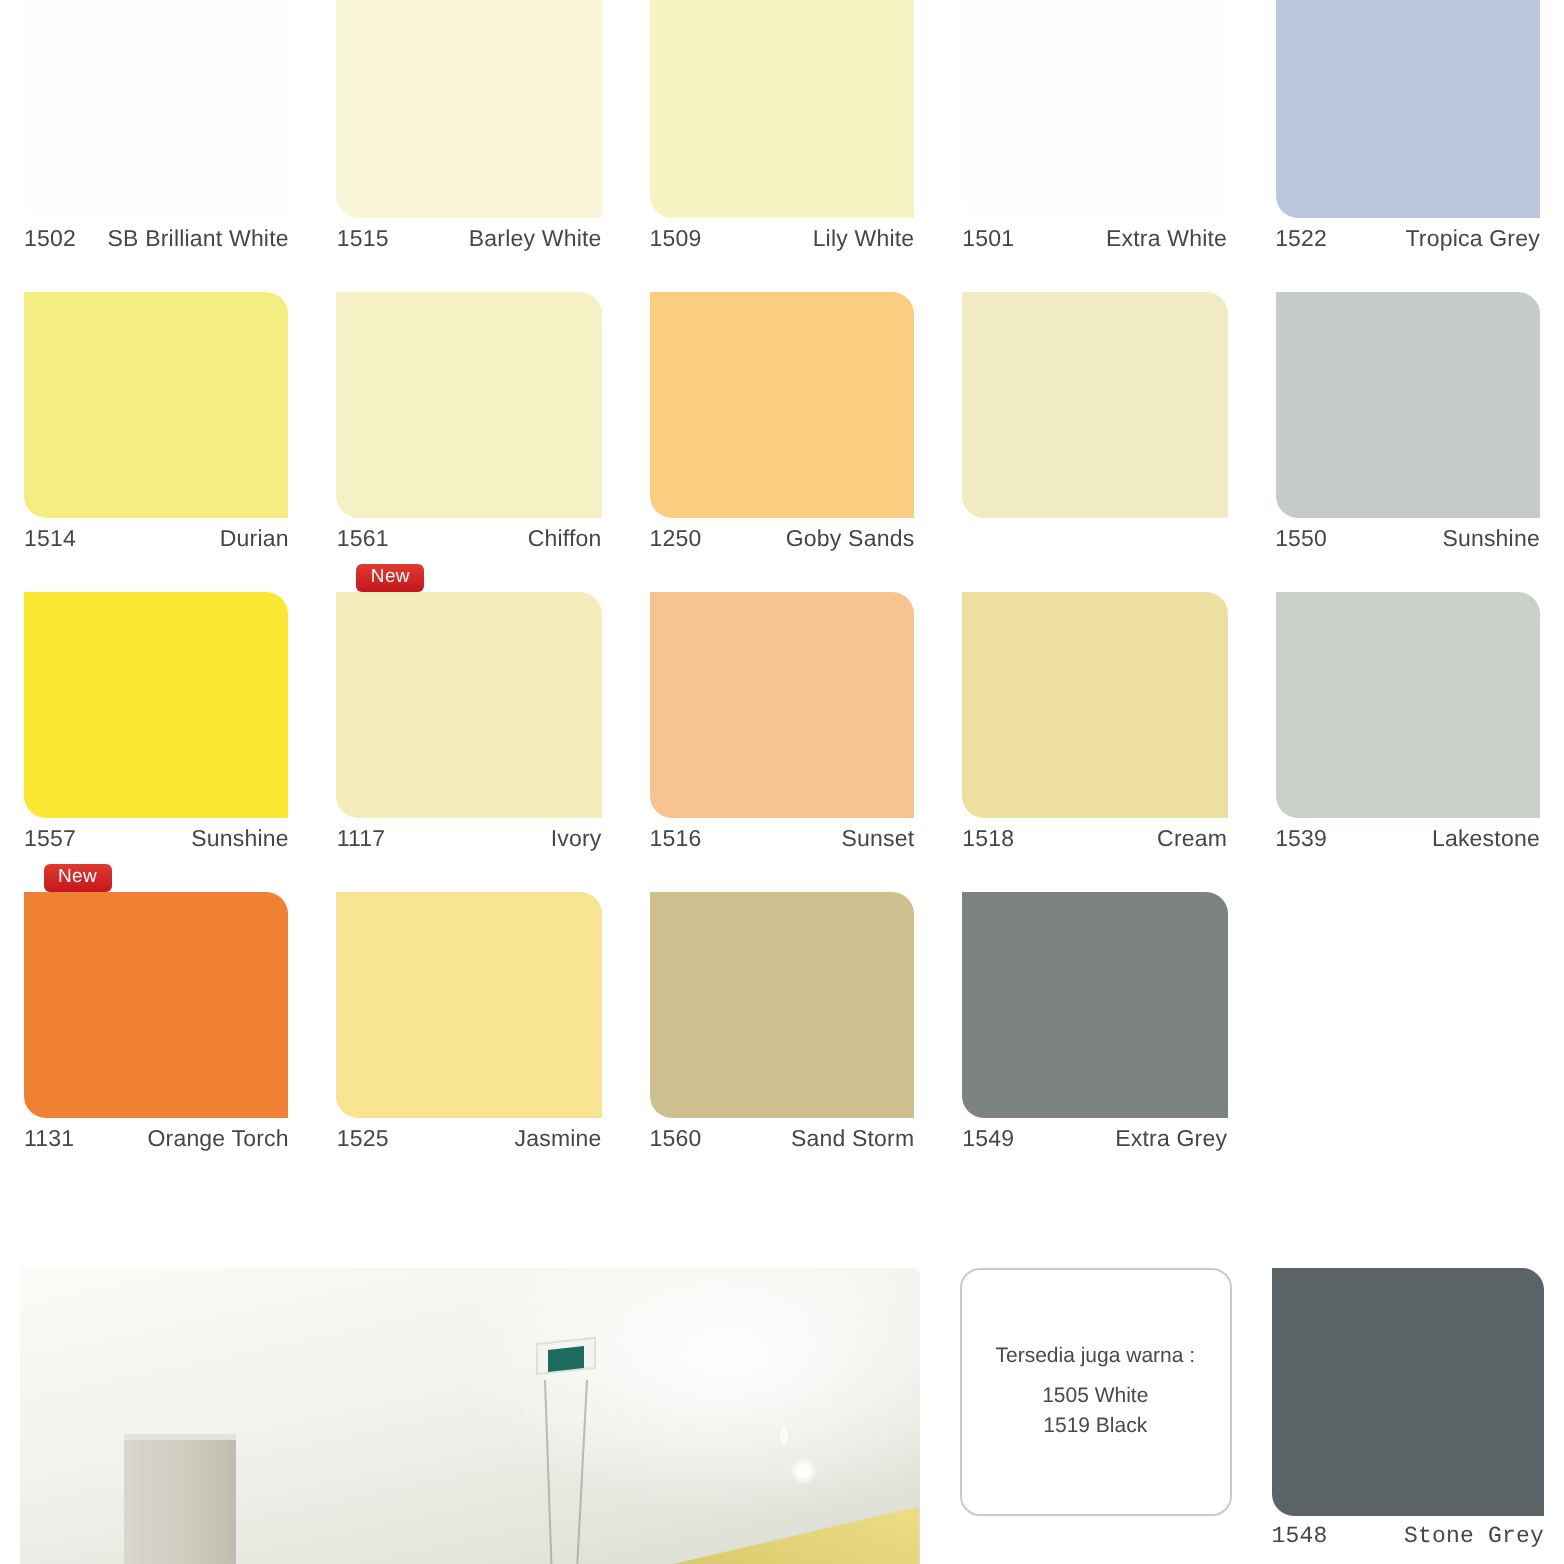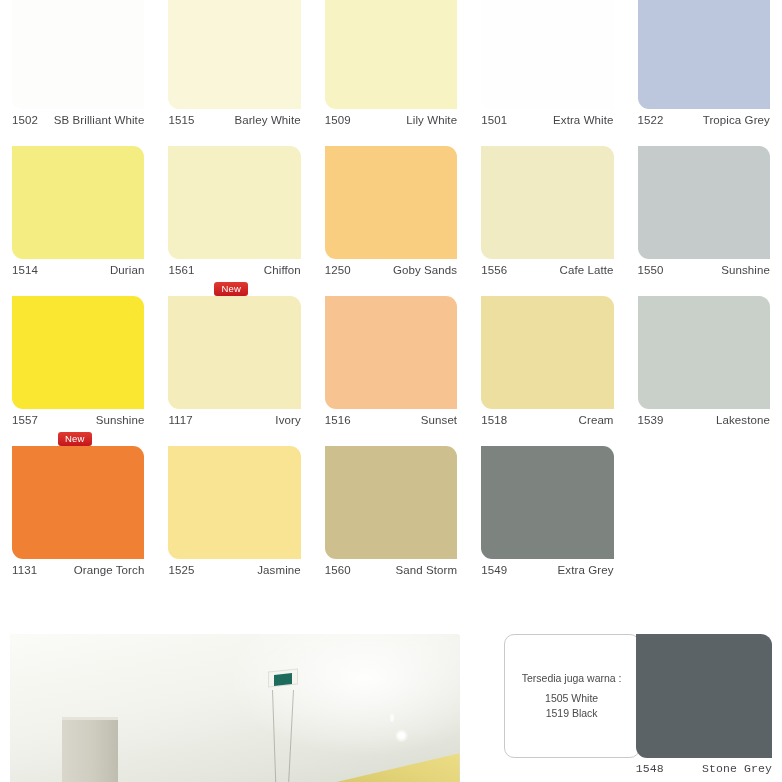--- a/index.html
+++ b/index.html
@@ -85,21 +85,21 @@
     background: #d8232a;
     background: linear-gradient(180deg,#e03a30 0%, #c4161c 100%);
     color: #ffffff;
     font-size: 9.5px;
     line-height: 12px;
     padding: 1px 7px 1px 7px;
     border-radius: 3px;
     font-family: "Liberation Sans", sans-serif;
     letter-spacing: 0.2px;
   }
-  .new-badge.show { display: inline-block; margin-left: 36px; }
+  .new-badge.show { display: inline-block; }
 
   
   .bottom-section {
     position: absolute;
     left: 0;
     top: 634px;
     width: 782px;
     height: 148px;
     display: flex;
     align-items: flex-start;
@@ -216,21 +216,20 @@
     width: 100%;
     height: 124px;
     border: 1px solid #c9c9c9;
     border-radius: 10px;
     box-sizing: border-box;
     display: flex;
     flex-direction: column;
     align-items: center;
     justify-content: center;
     background: #ffffff;
-    margin-left: 24px;
   }
   .info-line {
     font-size: 10.5px;
     line-height: 15px;
     color: #4a4a4a;
     text-align: center;
   }
   .info-line.lead { margin-bottom: 5px; }
 
   .stone-cell {
@@ -320,24 +319,20 @@
         <div class="swatch-caption">
           <span class="swatch-code">1250</span>
           <span class="swatch-name">Goby Sands</span>
         </div>
       </div>
       <div class="swatch-cell">
         <div class="new-badge-slot">
           
         </div>
         <div class="swatch-chip" style="background:#F0EBC3;"></div>
-        <div class="swatch-caption">
-          <span class="swatch-code">1556</span>
-          <span class="swatch-name">Cafe Latte</span>
-        </div>
       </div>
       <div class="swatch-cell">
         <div class="new-badge-slot">
           
         </div>
         <div class="swatch-chip" style="background:#C5CACB;"></div>
         <div class="swatch-caption">
           <span class="swatch-code">1550</span>
           <span class="swatch-name">Sunshine</span>
         </div>

